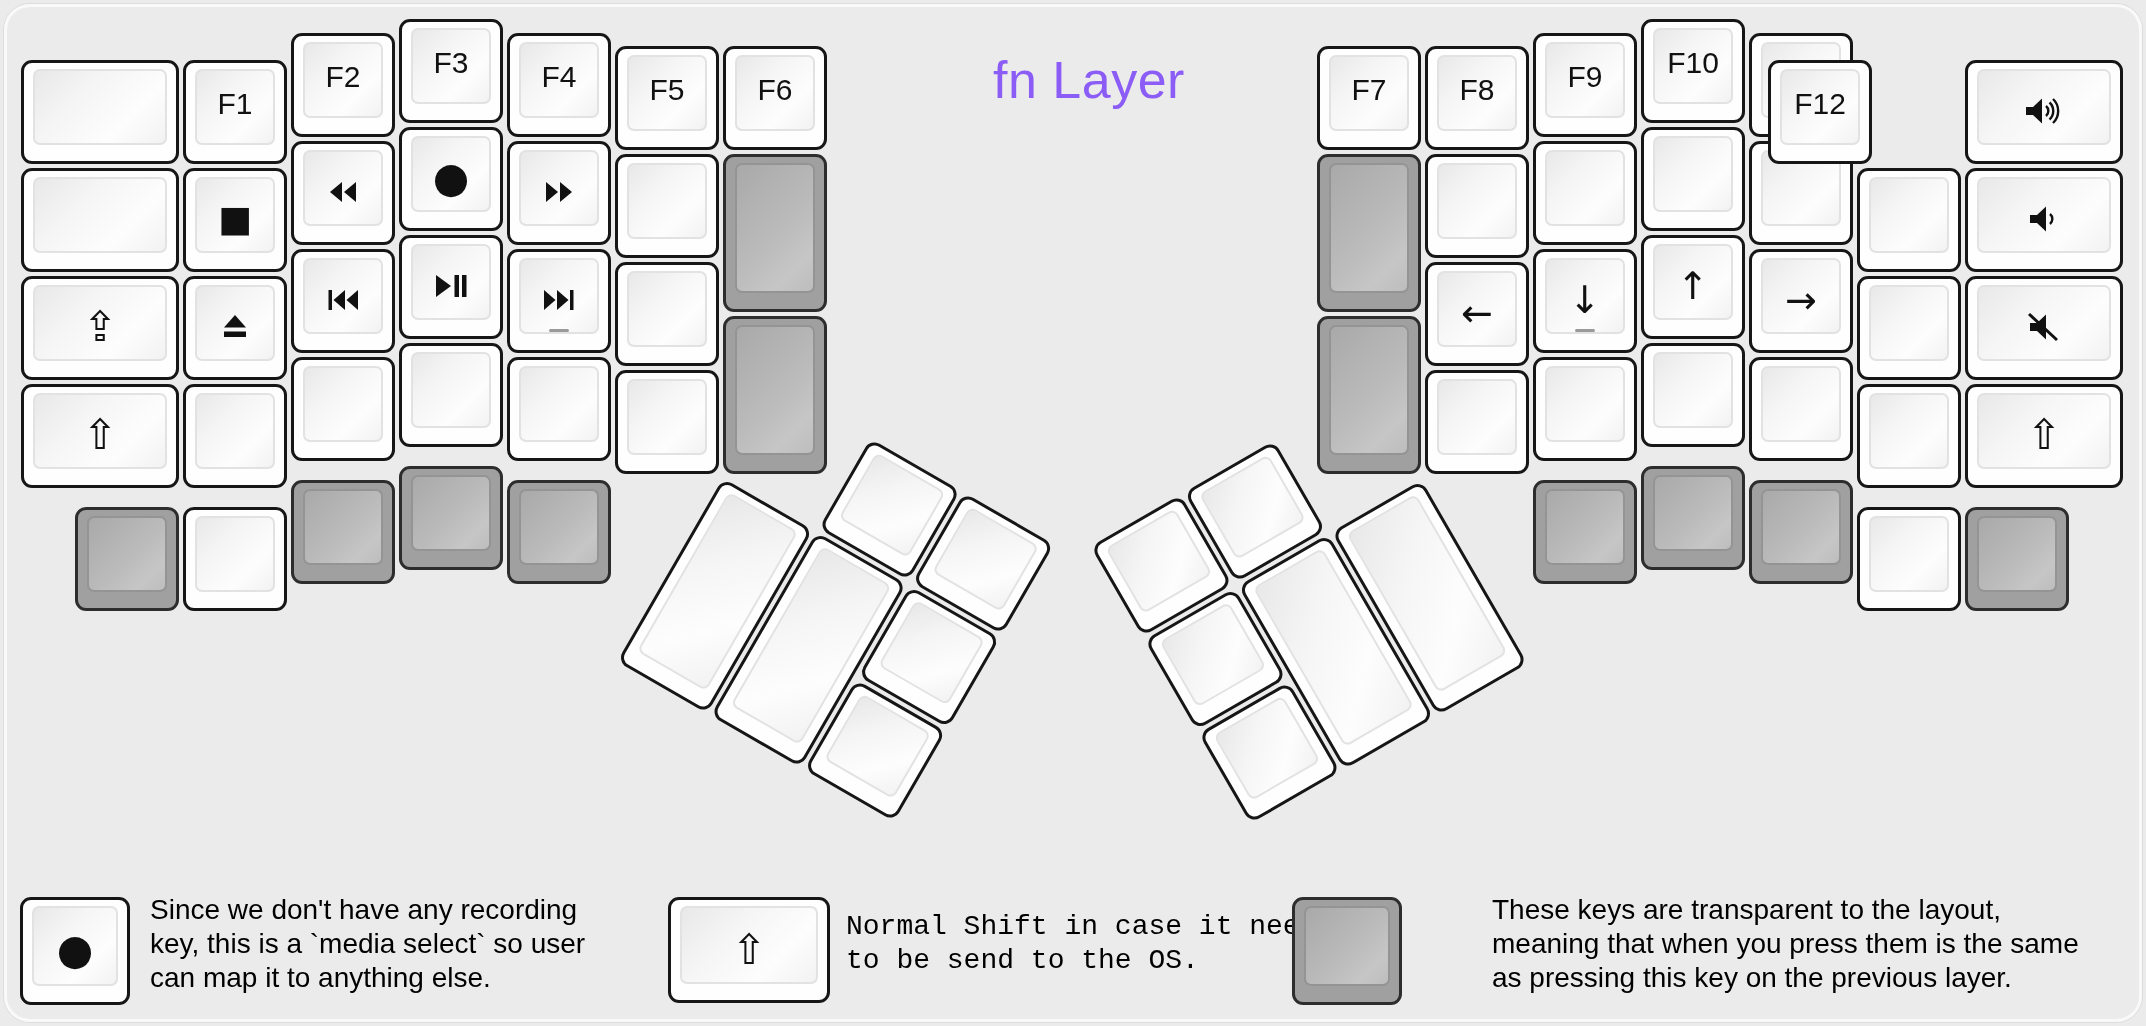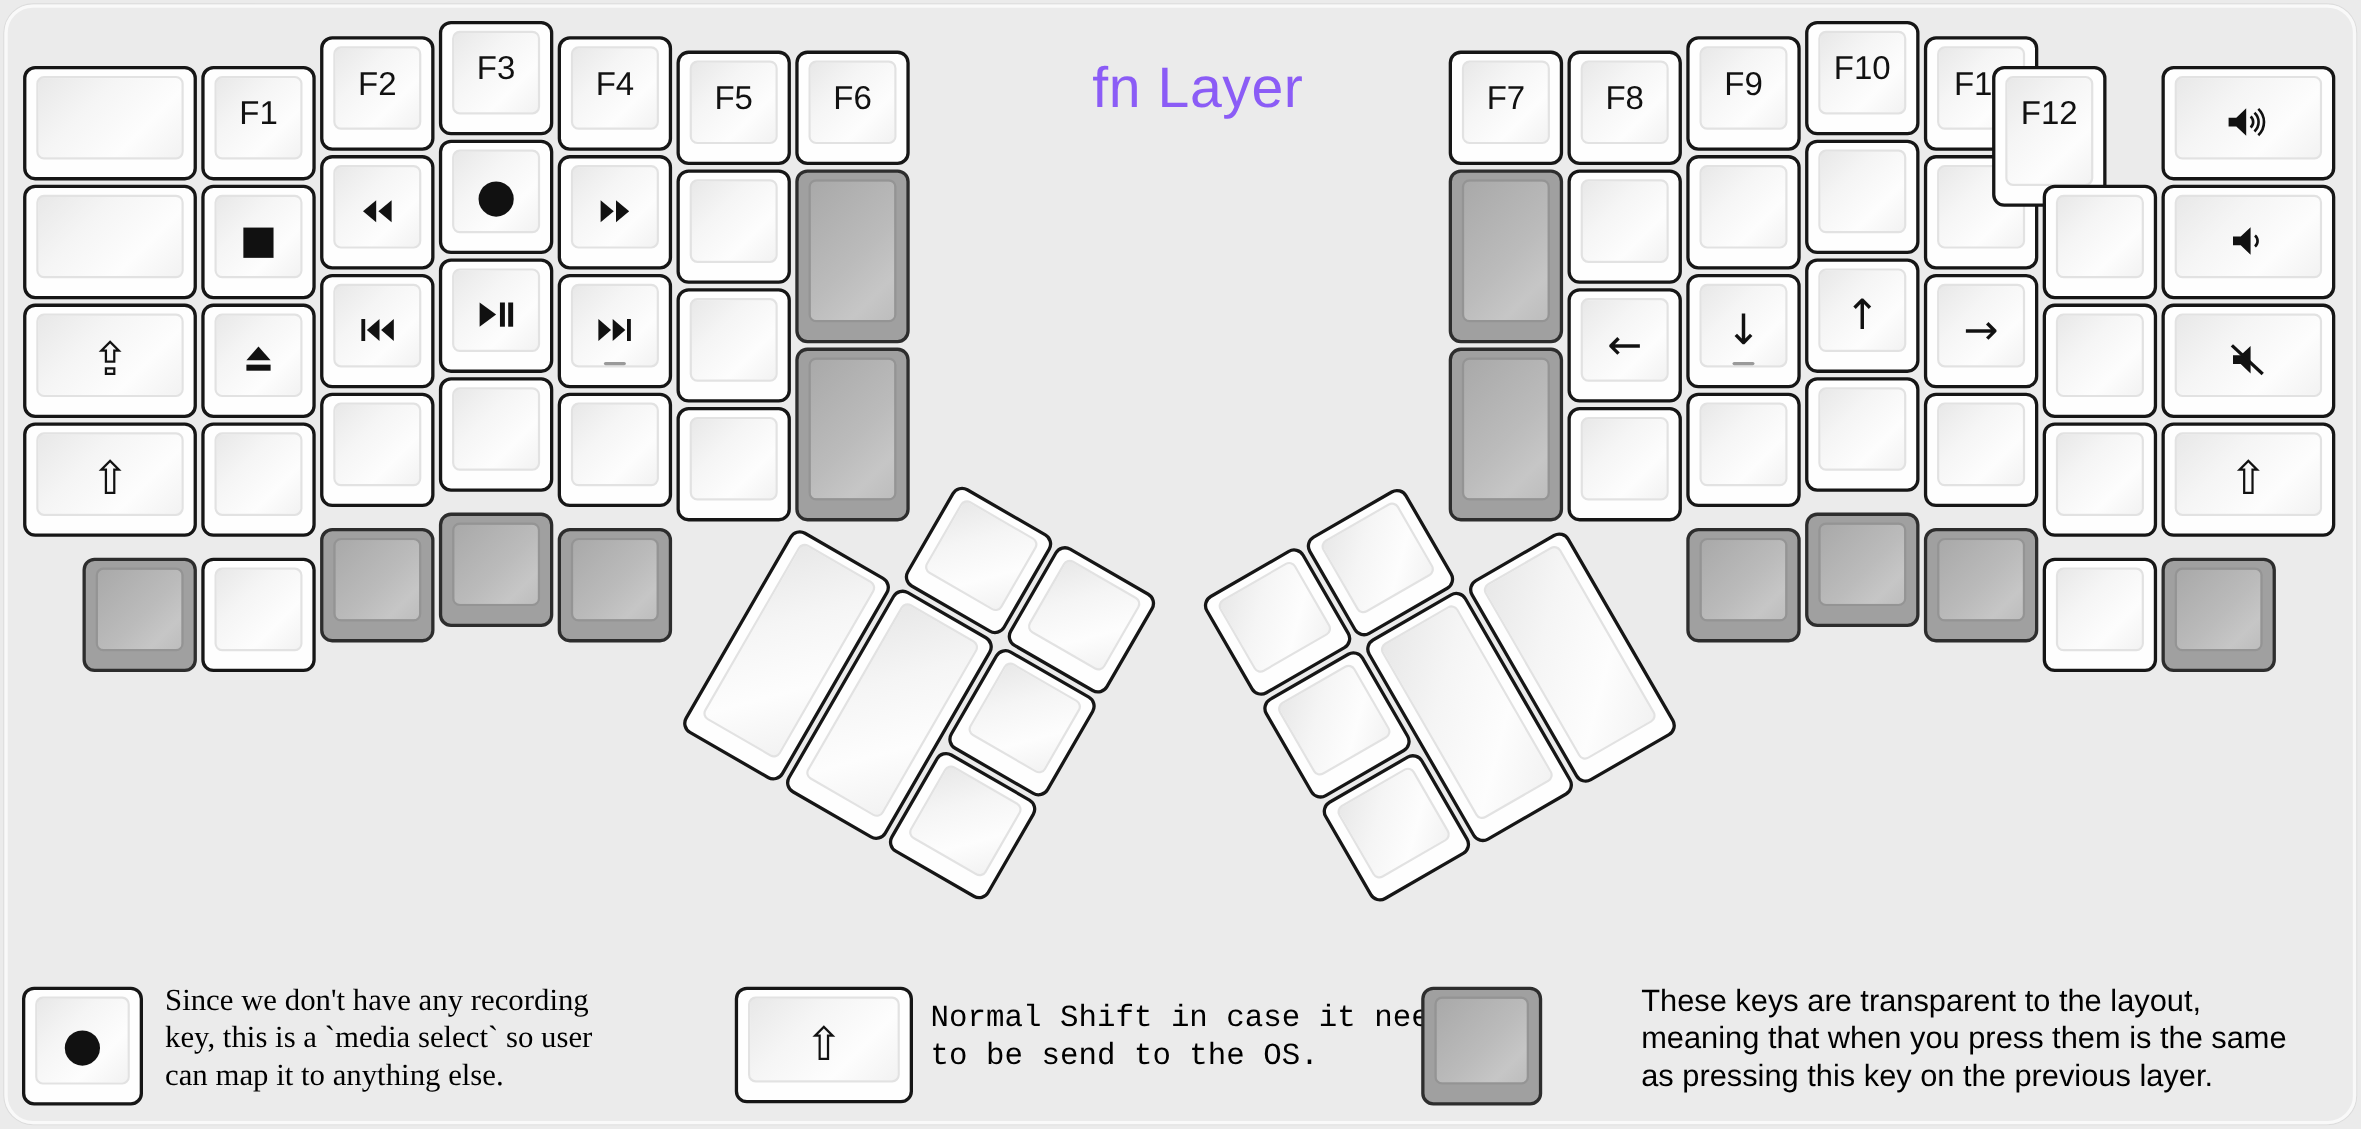--- a/index.html
+++ b/index.html
@@ -301,21 +301,21 @@
         <div class="ico">
           <span class="ch" style="font-size:38px">→</span>
         </div>
       </div>
       <div class="key" style="left: 1749px; top: 357px; width: 104px; height: 104px;">
         <div class="cap"></div>
       </div>
       <div class="key grey" style="left: 1749px; top: 480px; width: 104px; height: 104px;">
         <div class="cap"></div>
       </div>
-      <div class="key" style="left: 1811px; top: 60px; width: 104px; height: 128px;">
+      <div class="key" style="left: 1768px; top: 60px; width: 104px; height: 104px;">
         <div class="cap"></div>
         <div class="lbl">F12</div>
       </div>
       <div class="key" style="left: 1857px; top: 168px; width: 104px; height: 104px;">
         <div class="cap"></div>
       </div>
       <div class="key" style="left: 1857px; top: 276px; width: 104px; height: 104px;">
         <div class="cap"></div>
       </div>
       <div class="key" style="left: 1857px; top: 384px; width: 104px; height: 104px;">
@@ -364,21 +364,21 @@
       </div>
     </div>
 
   <div id="legend">
     <div class="key" style="left:20px;top:897px;width:110px;height:108px;">
     <div class="cap"></div>
         <div class="ico" style="top: 8px;">
           <span class="ch" style="font-size:42px">●</span>
         </div>
       </div>
-    <div class="legend-text" style="left:150px;top:893px;font-family:Liberation Serif, serif;">Since we don't have any recording
+    <div class="legend-text" style="left:150px;top:893px;">Since we don't have any recording
 key, this is a `media select` so user
 can map it to anything else.</div>
 
     <div class="key" style="left:668px;top:897px;width:162px;height:106px;">
     <div class="cap"></div>
         <div class="ico" style="top: 8px;">
           <span class="ch" style="font-size:42px">⇧</span>
         </div>
       </div>
     <div class="legend-text" style="left:846px;top:910px;font-family:Liberation Mono, monospace;">Normal Shift in case it needs

